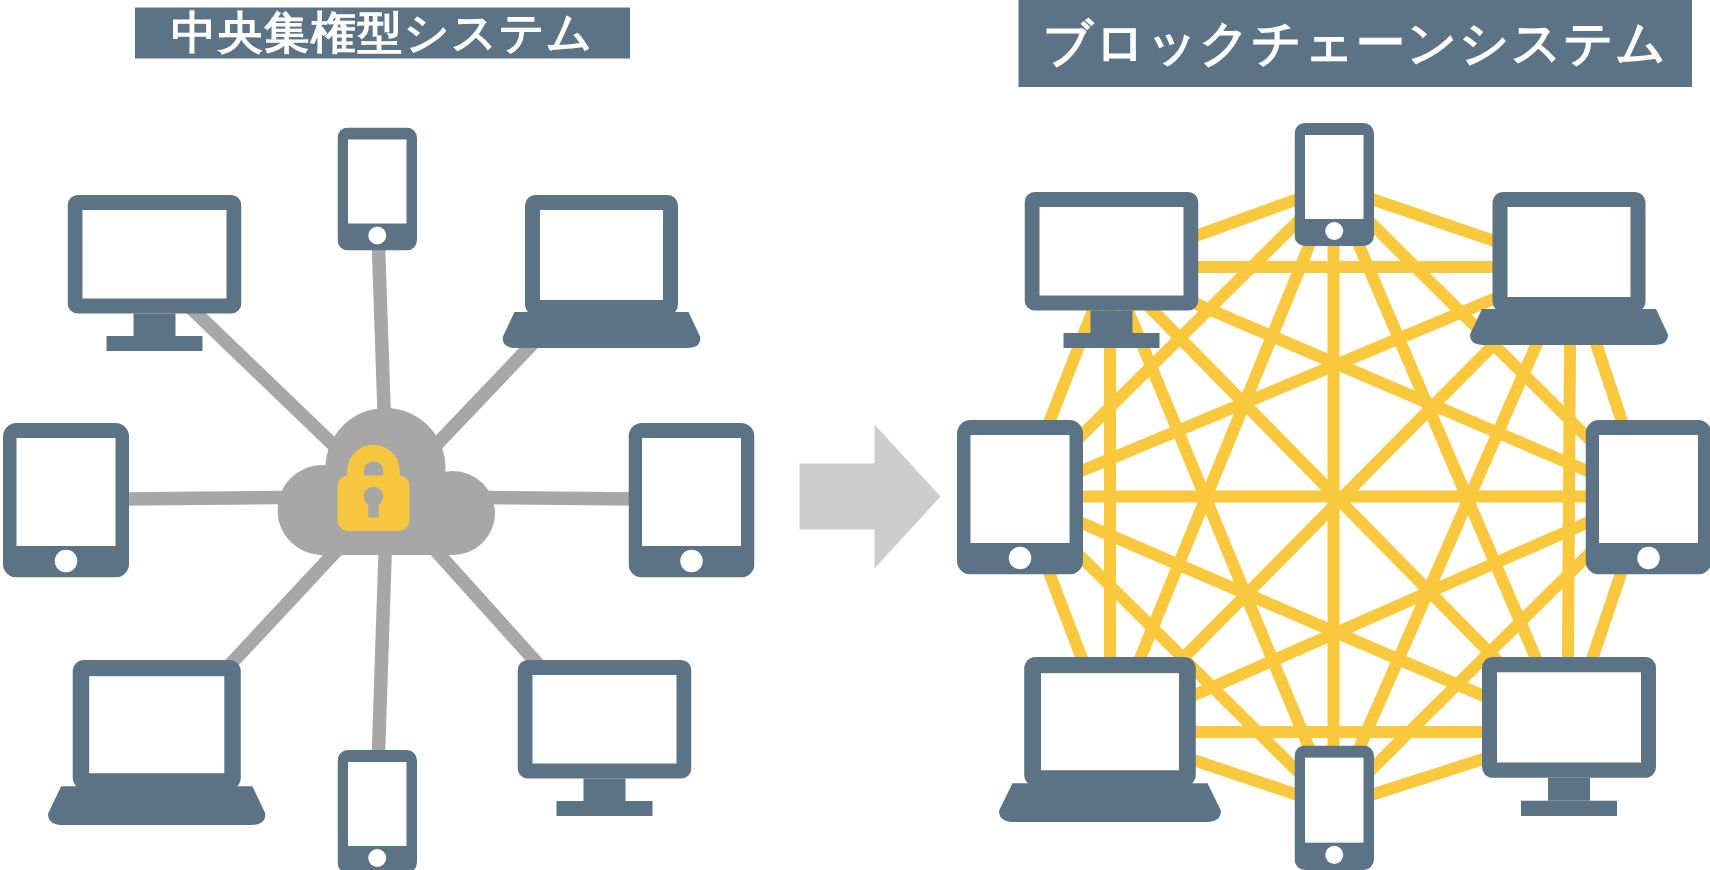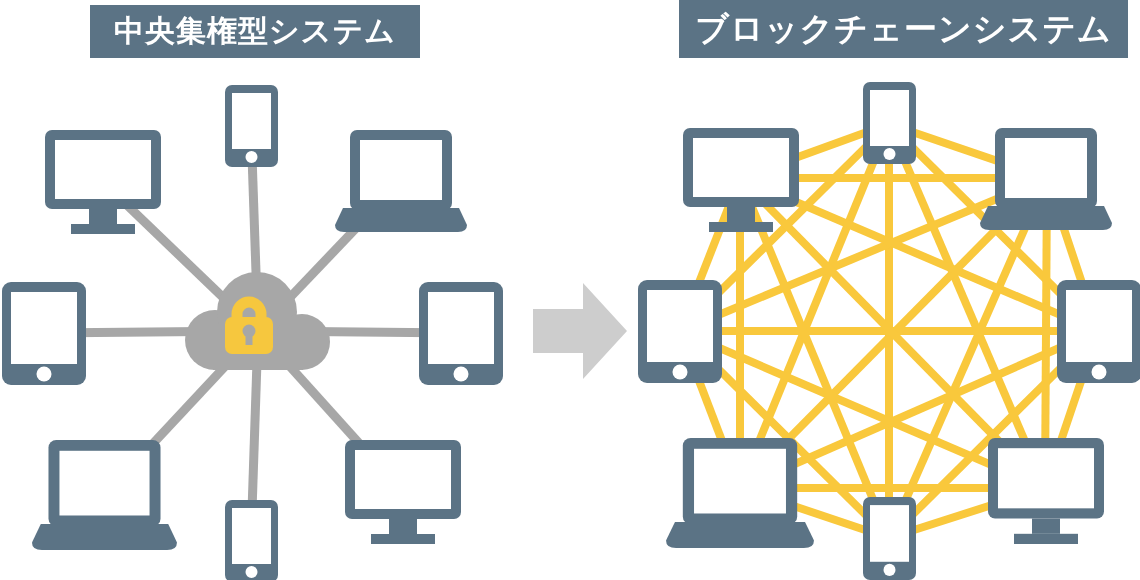--- a/index.html
+++ b/index.html
@@ -3,21 +3,21 @@
 <meta charset="utf-8">
 <style>
   html,body{margin:0;padding:0;background:#fff;}
   .stage{position:relative;width:1140px;height:580px;overflow:hidden;background:#ffffff;
          font-family:"Liberation Sans","DejaVu Sans",sans-serif;}
   .lines-layer{position:absolute;left:0;top:0;width:1140px;height:580px;}
   .spoke{stroke:#A7A7A7;stroke-width:9;}
   .mesh{stroke:#F9C83C;stroke-width:8;}
   .title{position:absolute;display:flex;align-items:center;justify-content:center;
          background:#5B7385;color:#fff;font-weight:bold;letter-spacing:1px;}
-  .title-left{left:90px;top:5px;width:330px;height:53px;font-size:30px;}
+  .title-left{left:90px;top:5px;width:330px;height:34px;font-size:30px;}
   .title-right{left:679px;top:0px;width:449px;height:58px;font-size:33px;}
   .device{position:absolute;}
   .device svg{display:block;width:100%;height:100%;}
   .cloud{position:absolute;left:185px;top:272px;width:147px;height:98px;}
   .cloud svg{display:block;width:100%;height:100%;}
   .arrow{position:absolute;left:530px;top:280px;width:100px;height:102px;}
   .arrow svg{display:block;width:100%;height:100%;}
 </style>
 </head>
 <body>

